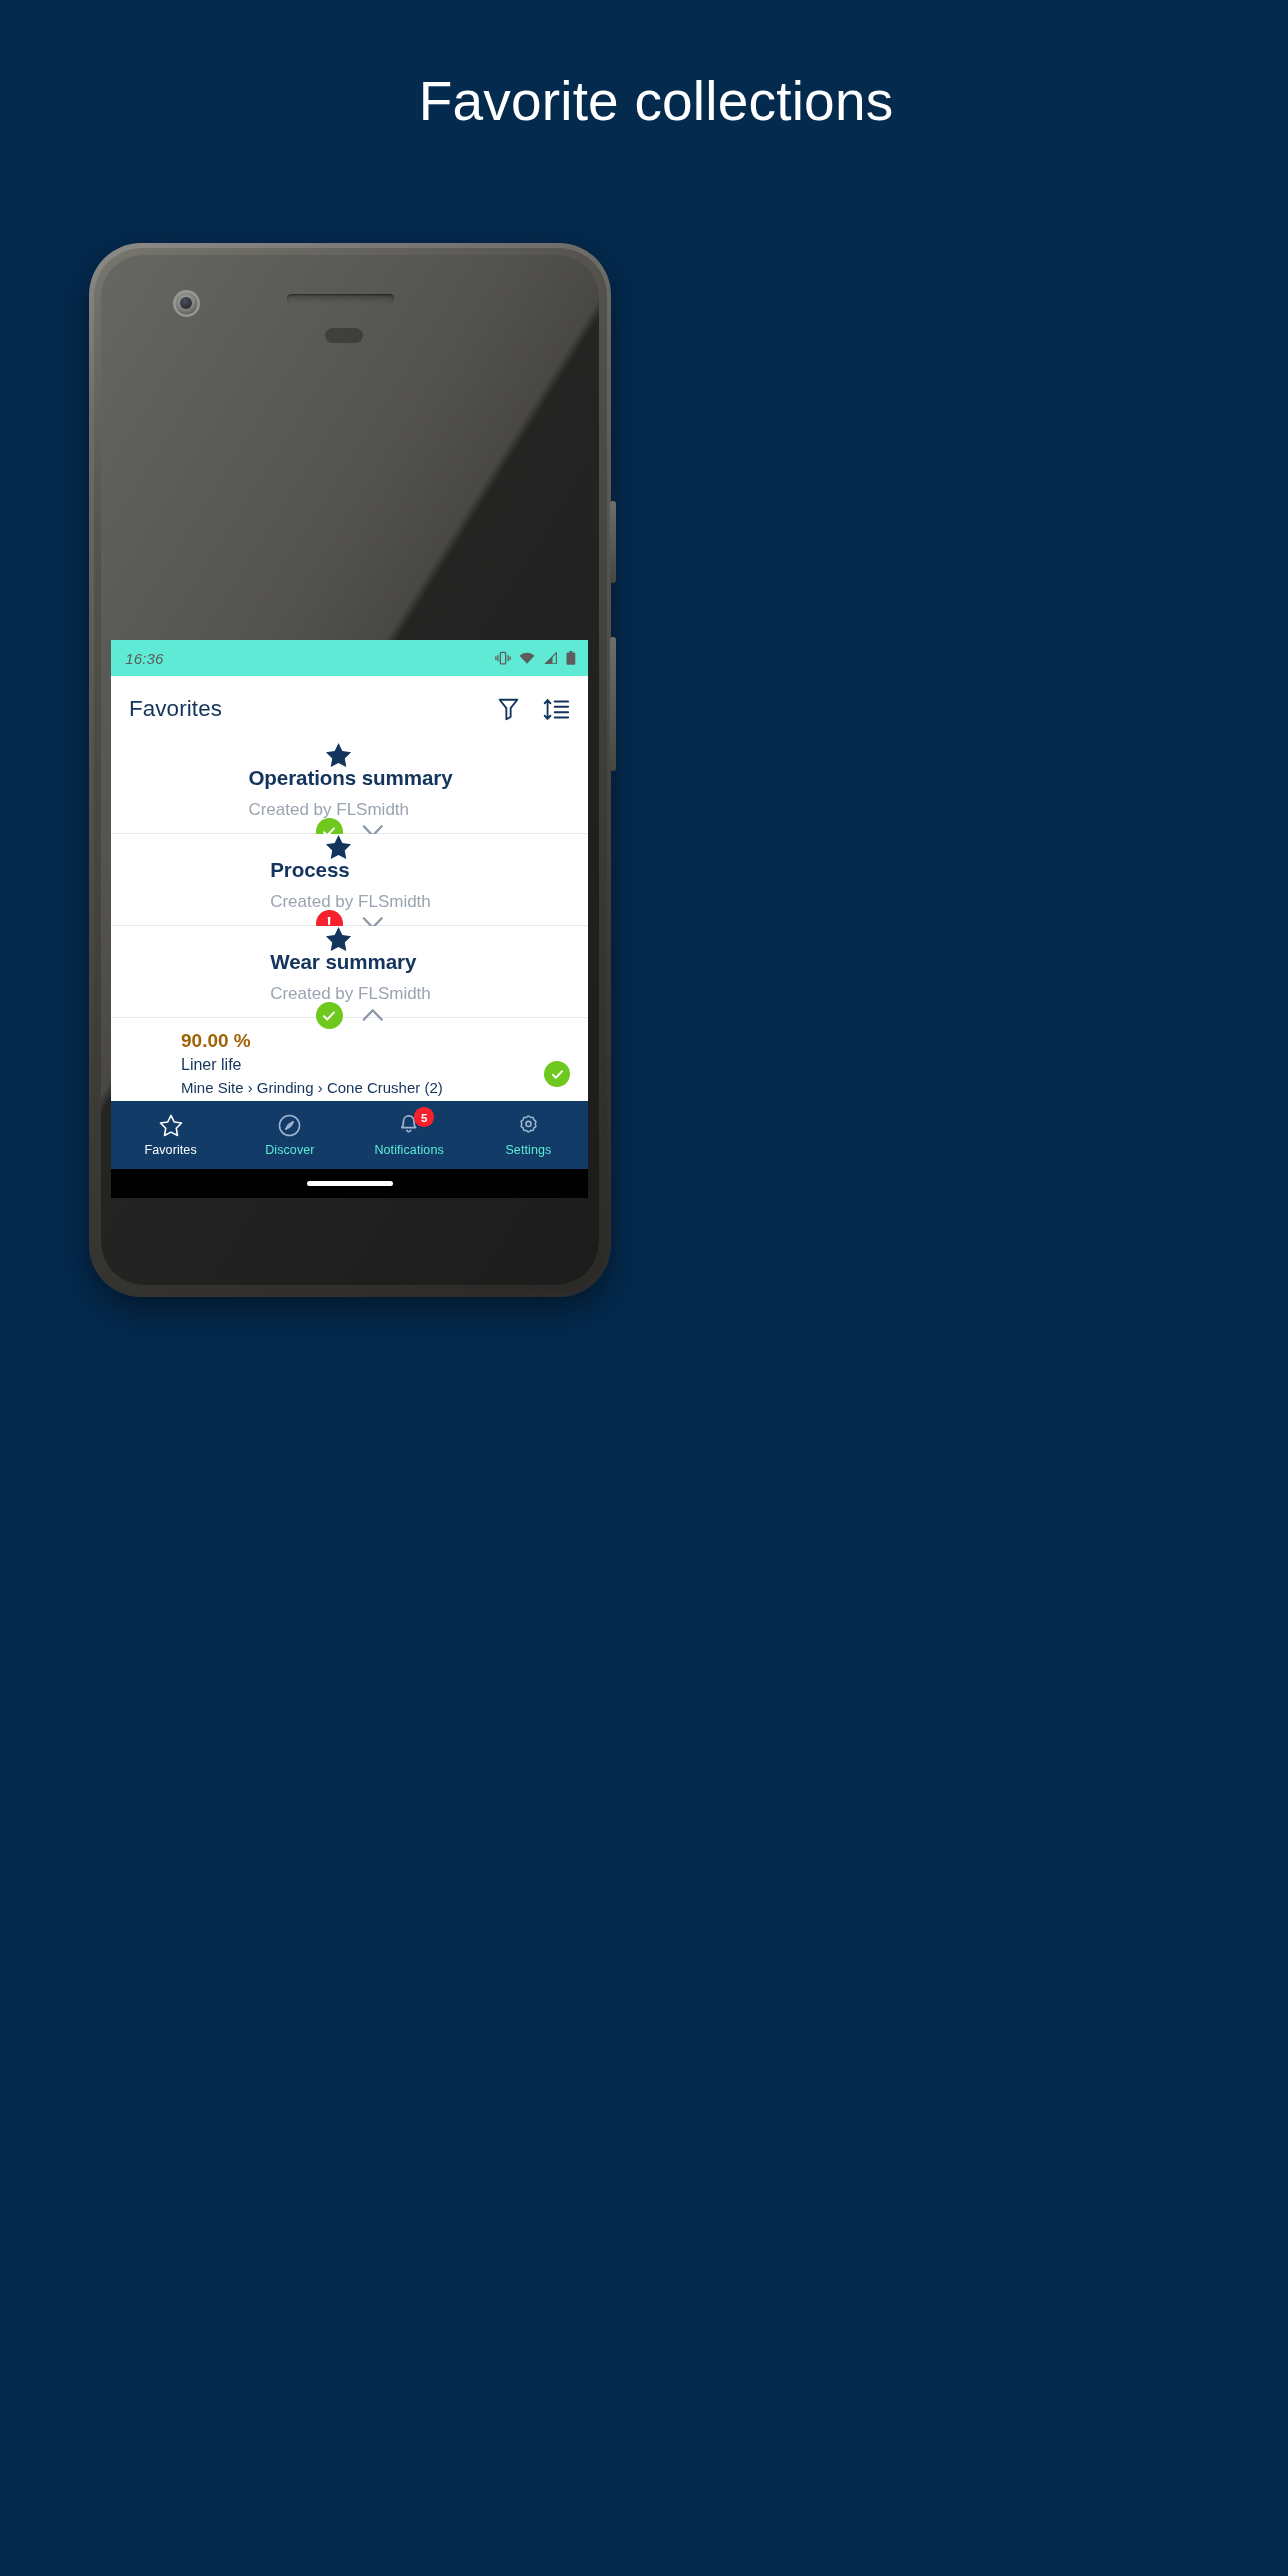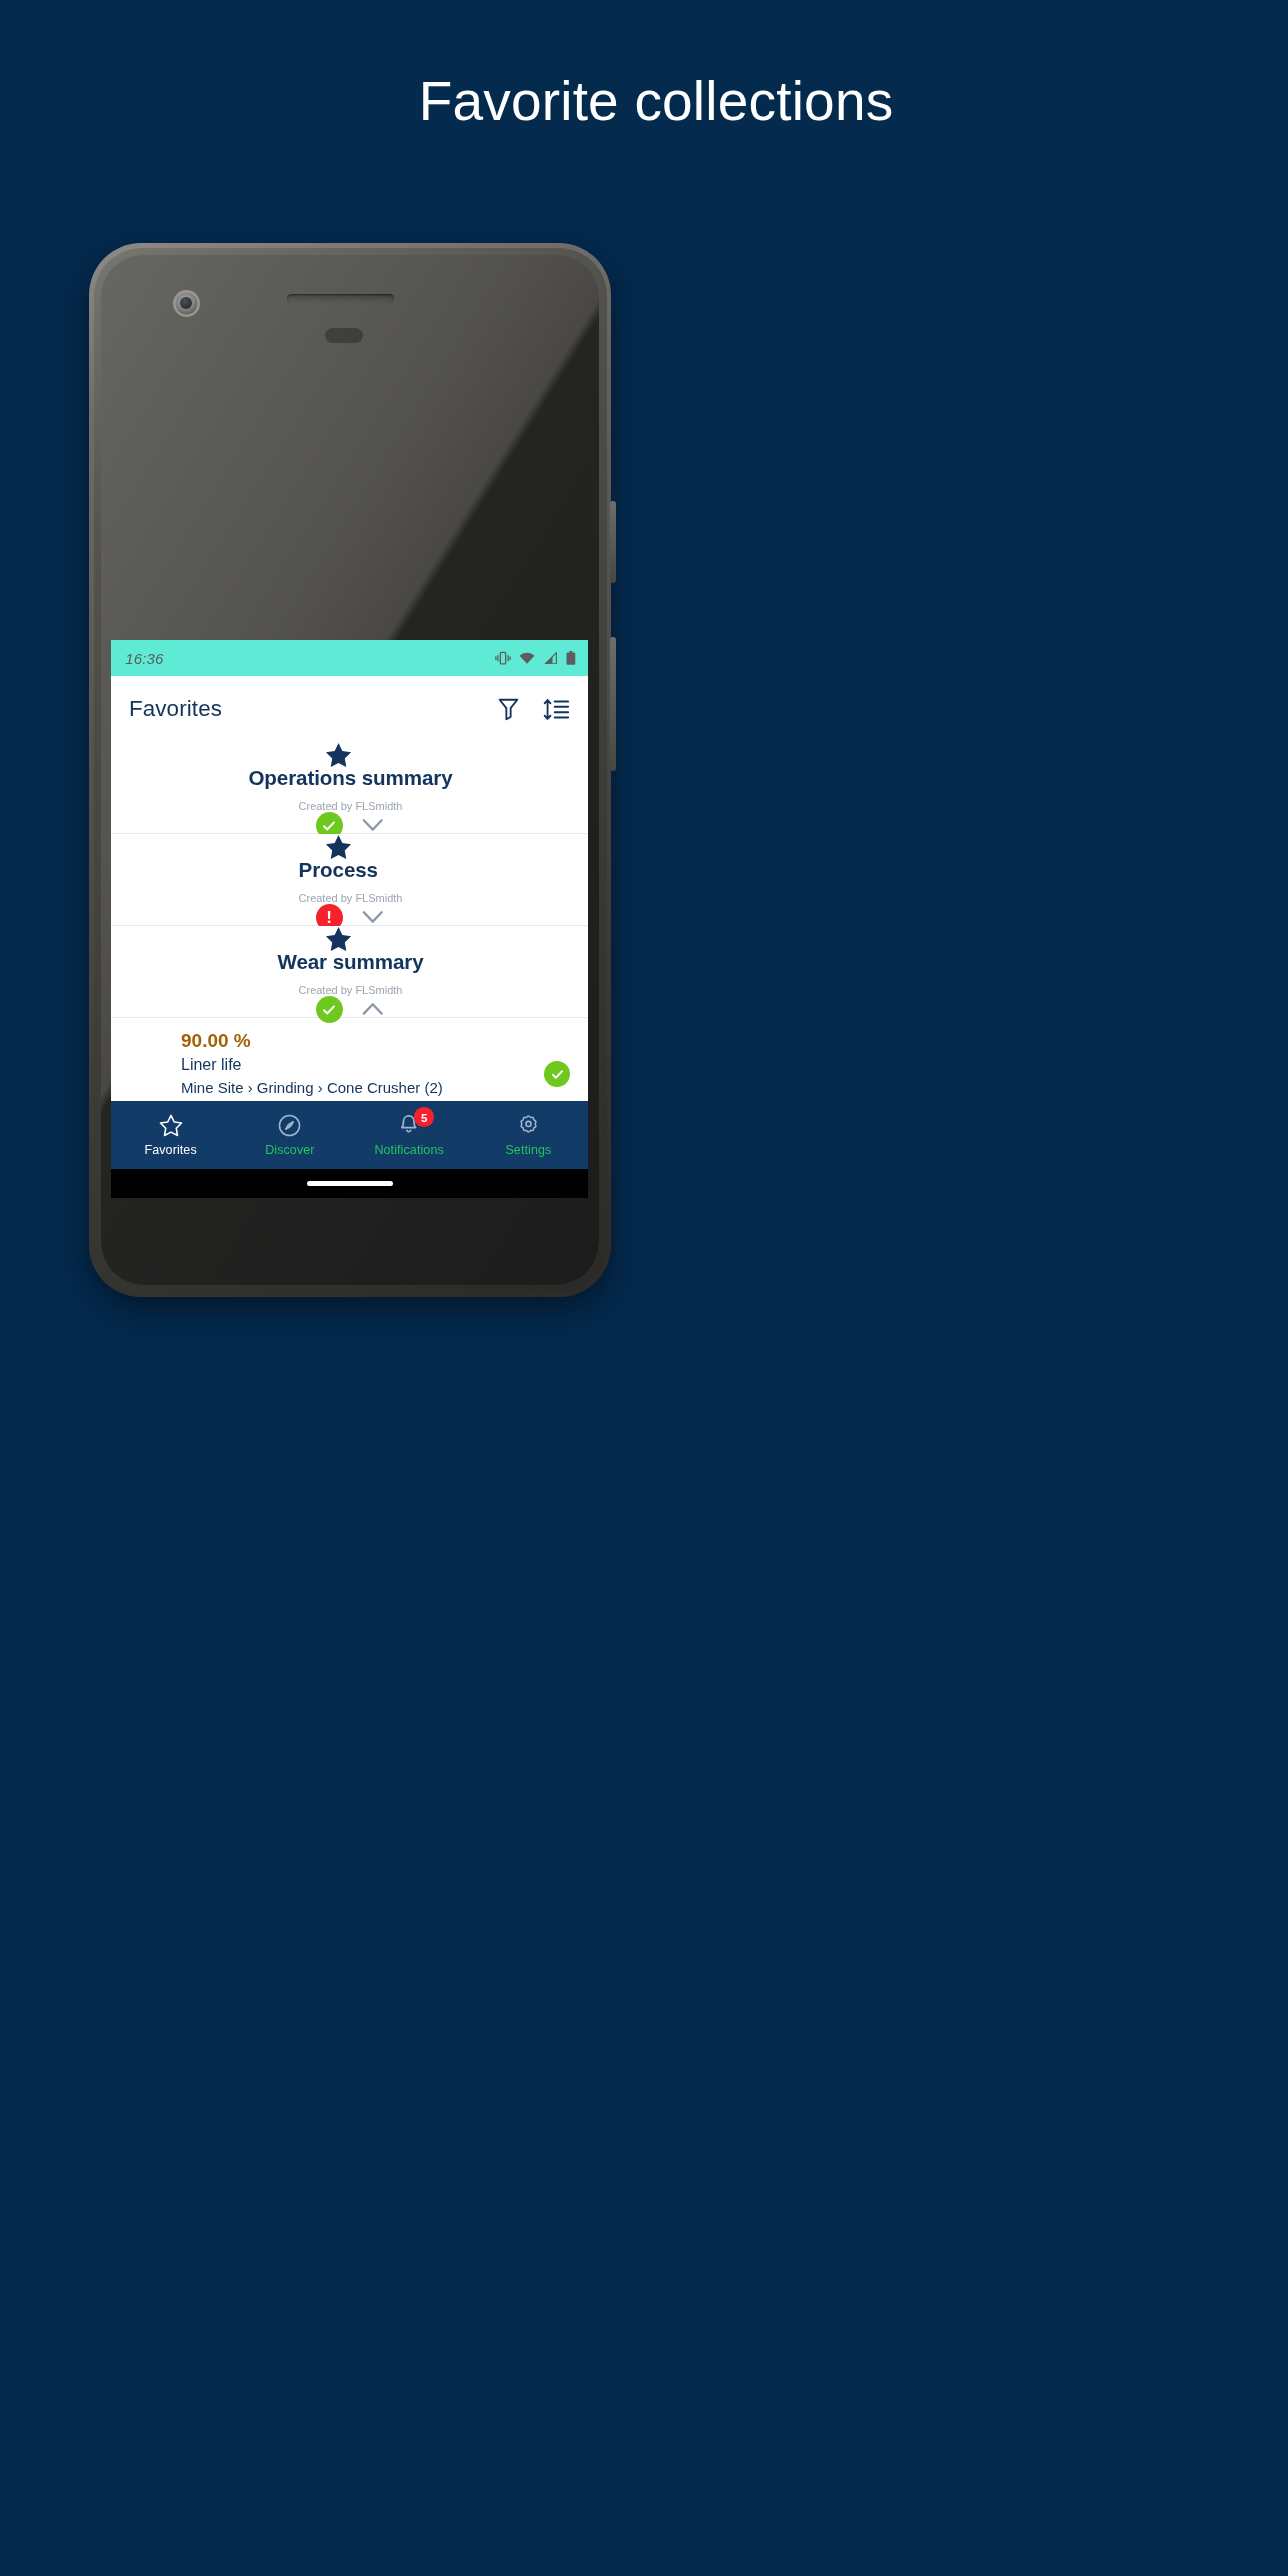--- a/index.html
+++ b/index.html
@@ -143,21 +143,21 @@
     background:#fff;
     position:relative;
     flex-direction:column;
   }
   .row-star { width:52px; display:flex; align-items:center; justify-content:flex-start; }
   .row-text { flex:1; display:flex; flex-direction:column; justify-content:center; gap:12.5px; }
   .row-title {
     font-size:20.6px; font-weight:700; color:#13345c; letter-spacing:-0.1px; line-height:1;
   }
   .row-sub {
-    font-size:11px; color:#9aa4b0; line-height:1;text-align:center;
+    font-size:17px; color:#9aa4b0; line-height:1;
   }
   .row-right { display:flex; align-items:center; gap:18px; }
 
   .badge {
     width:27px; height:27px; border-radius:50%;
     display:flex; align-items:center; justify-content:center;
     flex:none;
   }
   .badge.ok { background:#6ec81e; }
   .badge.alert { background:#f5212d; }
@@ -187,21 +187,21 @@
   .bottomnav {
     position:absolute; left:0; bottom:29px;
     width:100%; height:68px;
     background:#123b68;
     display:flex; align-items:center;
   }
   .navitem {
     flex:1; display:flex; flex-direction:column; align-items:center; justify-content:center;
     gap:6.3px; position:relative; cursor:pointer;
   }
-  .navlabel { font-size:12.5px; color:#22c55e; letter-spacing:0.1px; line-height:1; }
+  .navlabel { font-size:12.5px; color:#5eead4; letter-spacing:0.1px; line-height:1; }
   .navitem.active .navlabel { color:#ffffff; }
   .navicon { position:relative; height:24px; display:flex; align-items:center; justify-content:center; }
   .navbadge {
     position:absolute; top:-6.3px; right:-14.3px;
     min-width:19.7px; height:19.7px; border-radius:9.8px;
     background:#f5212d; color:#fff;
     font-size:11.6px; font-weight:700;
     display:flex; align-items:center; justify-content:center;
     padding:0 4.5px;
   }

